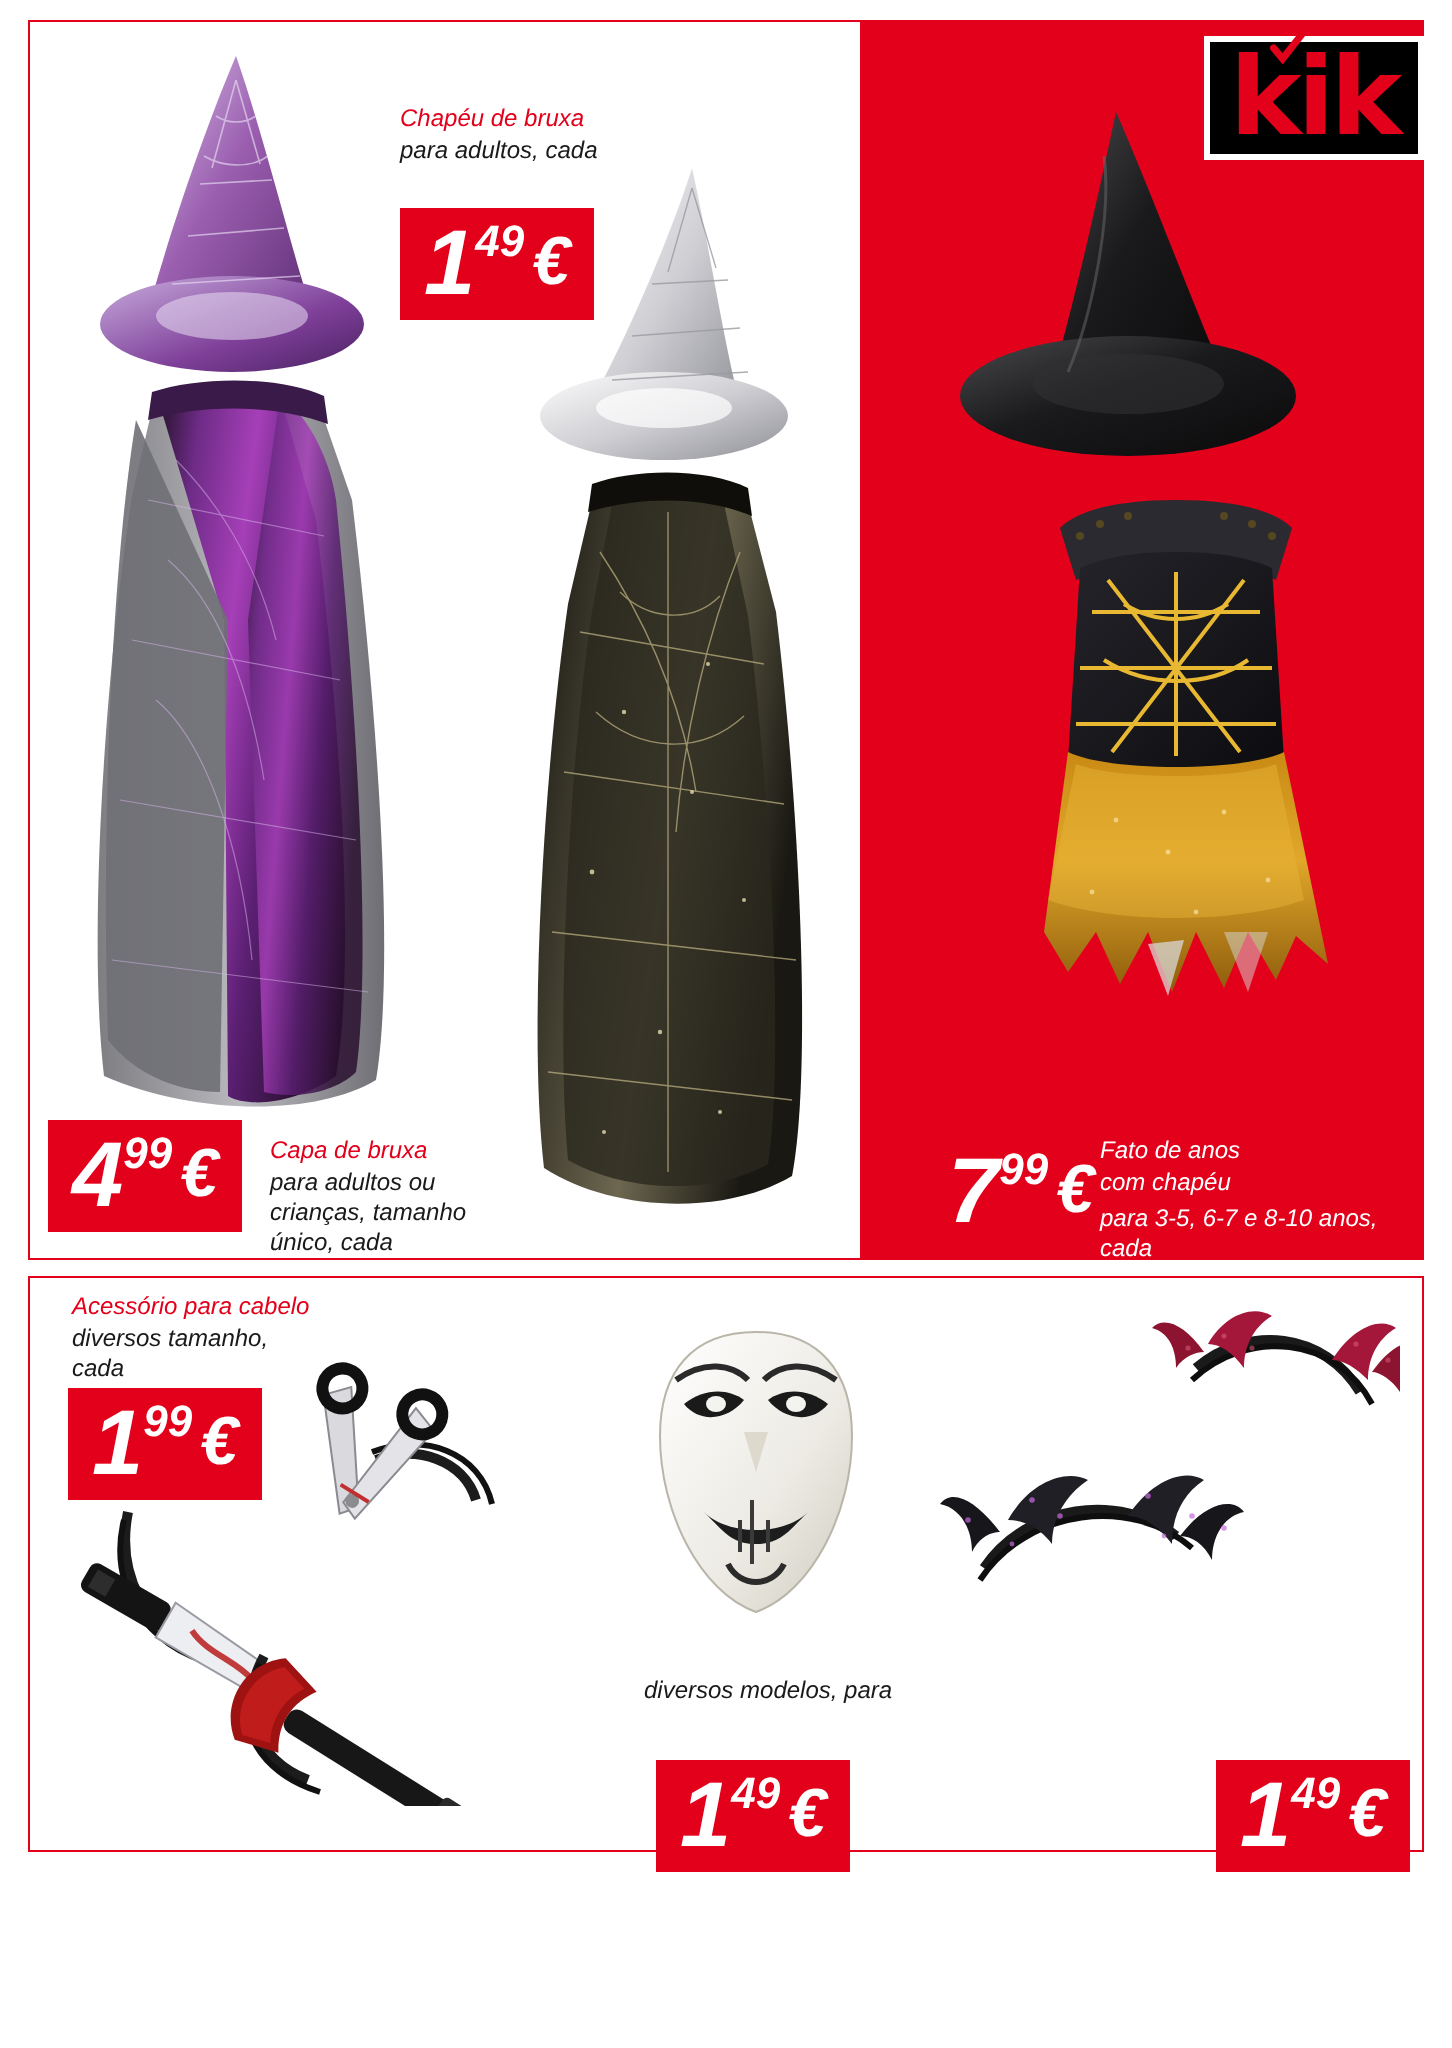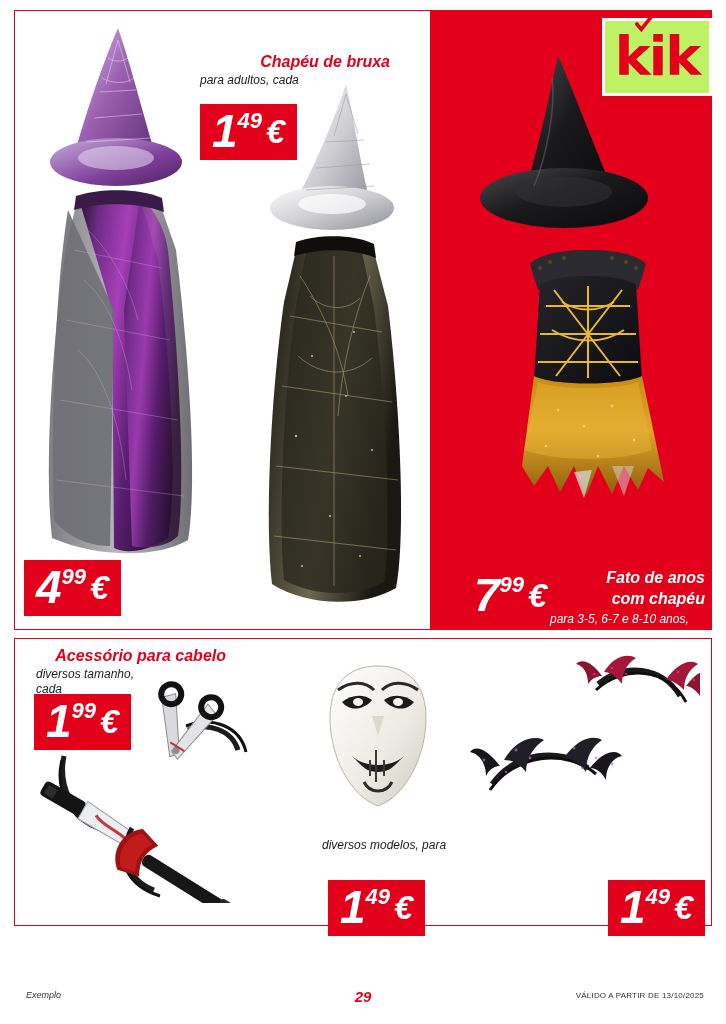--- a/index.html
+++ b/index.html
@@ -36,24 +36,24 @@
     left: 14px; top: 638px;
     width: 698px; height: 288px;
     background: #ffffff;
     border: 1px solid #e3001b;
   }
 
   
   .logo-box {
     position: absolute;
     right: 14px; top: 18px;
-    width: 110px; height: 78px;
-    background: #bef264;
+    width: 110px; height: 62px;
+    background: #000000;
     border: 3px solid #ffffff;
-    display: flex; align-items: center; justify-content: center;
+    display: flex; align-items: center; justify-content: center; text-decoration: underline;
   }
   .logo-text {
     font-family: "DejaVu Sans", sans-serif;
     font-weight: bold;
     font-size: 54px;
     color: #e3001b;
     letter-spacing: -2px;
     line-height: 1;
     position: relative;
   }
@@ -84,26 +84,25 @@
 
   
   .caption {
     position: absolute;
     font-size: 11.5px;
     line-height: 1.25;
     color: #1a1a1a;
   }
   .caption .title {
     display: block;
-    font-weight: bold;
+    font-weight: normal;
     font-style: italic;
     color: #e3001b;
-    font-size: 16px;
+    font-size: 12px;
     margin-bottom: 1px;
-    text-align: right;
   }
   .caption .sub {
     display: block;
     font-style: italic;
     color: #1a1a1a;
     font-size: 12px;
   }
   .caption.onred .title { color: #ffffff; }
   .caption.onred .sub { color: #ffffff; }
 
@@ -319,20 +318,26 @@
     <span class="title">Chapéu de bruxa</span>
     <span class="sub">para adultos, cada</span>
   </div>
 
   <div class="price" style="left:24px; top:560px;">
     <span class="int">4</span>
     <span class="cents">99</span>
     <span class="eur">€</span>
   </div>
 
+  <div class="caption" style="left:135px; top:568px; width:125px;">
+    <span class="title">Capa de bruxa</span>
+    <span class="sub">para adultos ou</span>
+    <span class="sub">crianças, tamanho</span>
+    <span class="sub">único, cada</span>
+  </div>
 
   <div class="price" style="left:462px; top:568px;">
     <span class="int">7</span>
     <span class="cents">99</span>
     <span class="eur">€</span>
   </div>
 
   <div class="caption onred" style="left:550px; top:568px; width:155px;">
     <span class="title">Fato de anos</span>
     <span class="title" style="margin-bottom:3px;">com chapéu</span>
@@ -469,19 +474,14 @@
     <span class="eur">€</span>
   </div>
 
 
   <div class="price" style="left:608px; top:880px;">
     <span class="int">1</span>
     <span class="cents">49</span>
     <span class="eur">€</span>
   </div>
 
-  <div class="footer">
-    <span class="example">Exemplo</span>
-    <span class="pageno">29</span>
-    <span class="valid">VÁLIDO A PARTIR DE 13/10/2025</span>
-  </div>
 
 </div>
 
 </body></html>

